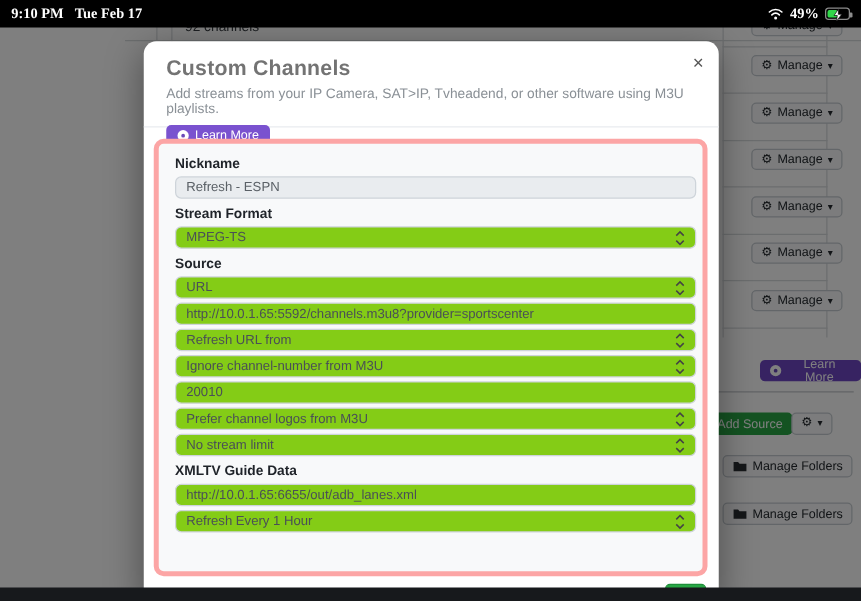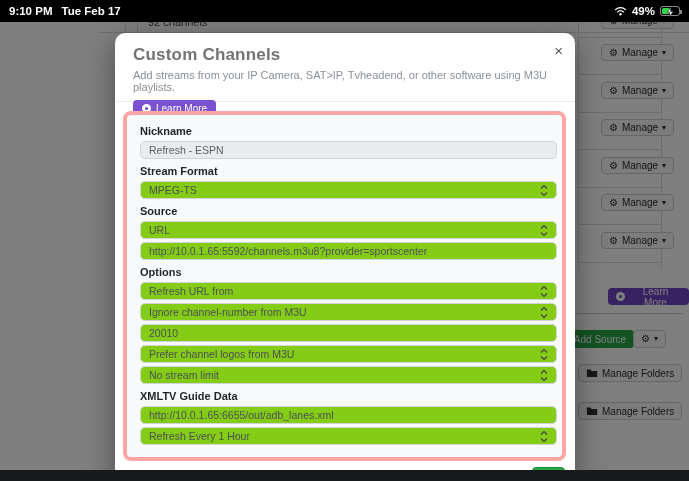--- a/index.html
+++ b/index.html
@@ -75,21 +75,21 @@
   .ctl.disabled { background:#e9ecef; color:#5a6066; }
   .ctl .chev { margin-left:auto; flex:0 0 auto; }
   .save-btn {
     position:absolute; right:10px; top:434px; width:33px; height:14px;
     background:#28a745; border:1px solid #1f8e3a; border-radius:4px;
   }
   
   .status-bar {
     position:absolute; left:0; top:0; width:689px; height:22px; background:#000;
     z-index:4; display:flex; align-items:center; color:#fff; font-size:11.5px;
-    font-weight:600; padding:0 9px;
+    font-weight:600; padding:0 9px;font-family:Liberation Serif, serif;
   }
   .sb-left { display:flex; gap:9px; align-items:center; }
   .sb-right { margin-left:auto; display:flex; gap:5px; align-items:center;text-align:center; }
   .battery { position:relative; width:20px; height:10px;
     border:1px solid rgba(255,255,255,.55); border-radius:3px; padding:1px; }
   .battery .fill { position:absolute; left:1px; top:1px; bottom:1px; width:8px;
     background:#32d74b; border-radius:1.5px; }
   .battery .nub { position:absolute; right:-3px; top:3px; width:2px; height:4px;
     background:rgba(255,255,255,.55); border-radius:0 1px 1px 0; }
   .battery svg { position:absolute; left:5px; top:0px; }
@@ -217,21 +217,20 @@
       <div class="ctl">
         <span>URL</span>
         <svg class="chev" width="8" height="13" viewBox="0 0 8 13">
             <path d="M1 4.5 L4 1.5 L7 4.5 M1 8.5 L4 11.5 L7 8.5" fill="none" stroke="#444" stroke-width="1.2"></path>
           </svg>
       </div>
       <div class="ctl">
           <span>http://10.0.1.65:5592/channels.m3u8?provider=sportscenter</span>
         </div>
 
-      <div class="form-label">Options</div>
       <div class="ctl">
         <span>Refresh URL from</span>
         <svg class="chev" width="8" height="13" viewBox="0 0 8 13">
             <path d="M1 4.5 L4 1.5 L7 4.5 M1 8.5 L4 11.5 L7 8.5" fill="none" stroke="#444" stroke-width="1.2"></path>
           </svg>
       </div>
       <div class="ctl">
         <span>Ignore channel-number from M3U</span>
         <svg class="chev" width="8" height="13" viewBox="0 0 8 13">
             <path d="M1 4.5 L4 1.5 L7 4.5 M1 8.5 L4 11.5 L7 8.5" fill="none" stroke="#444" stroke-width="1.2"></path>

